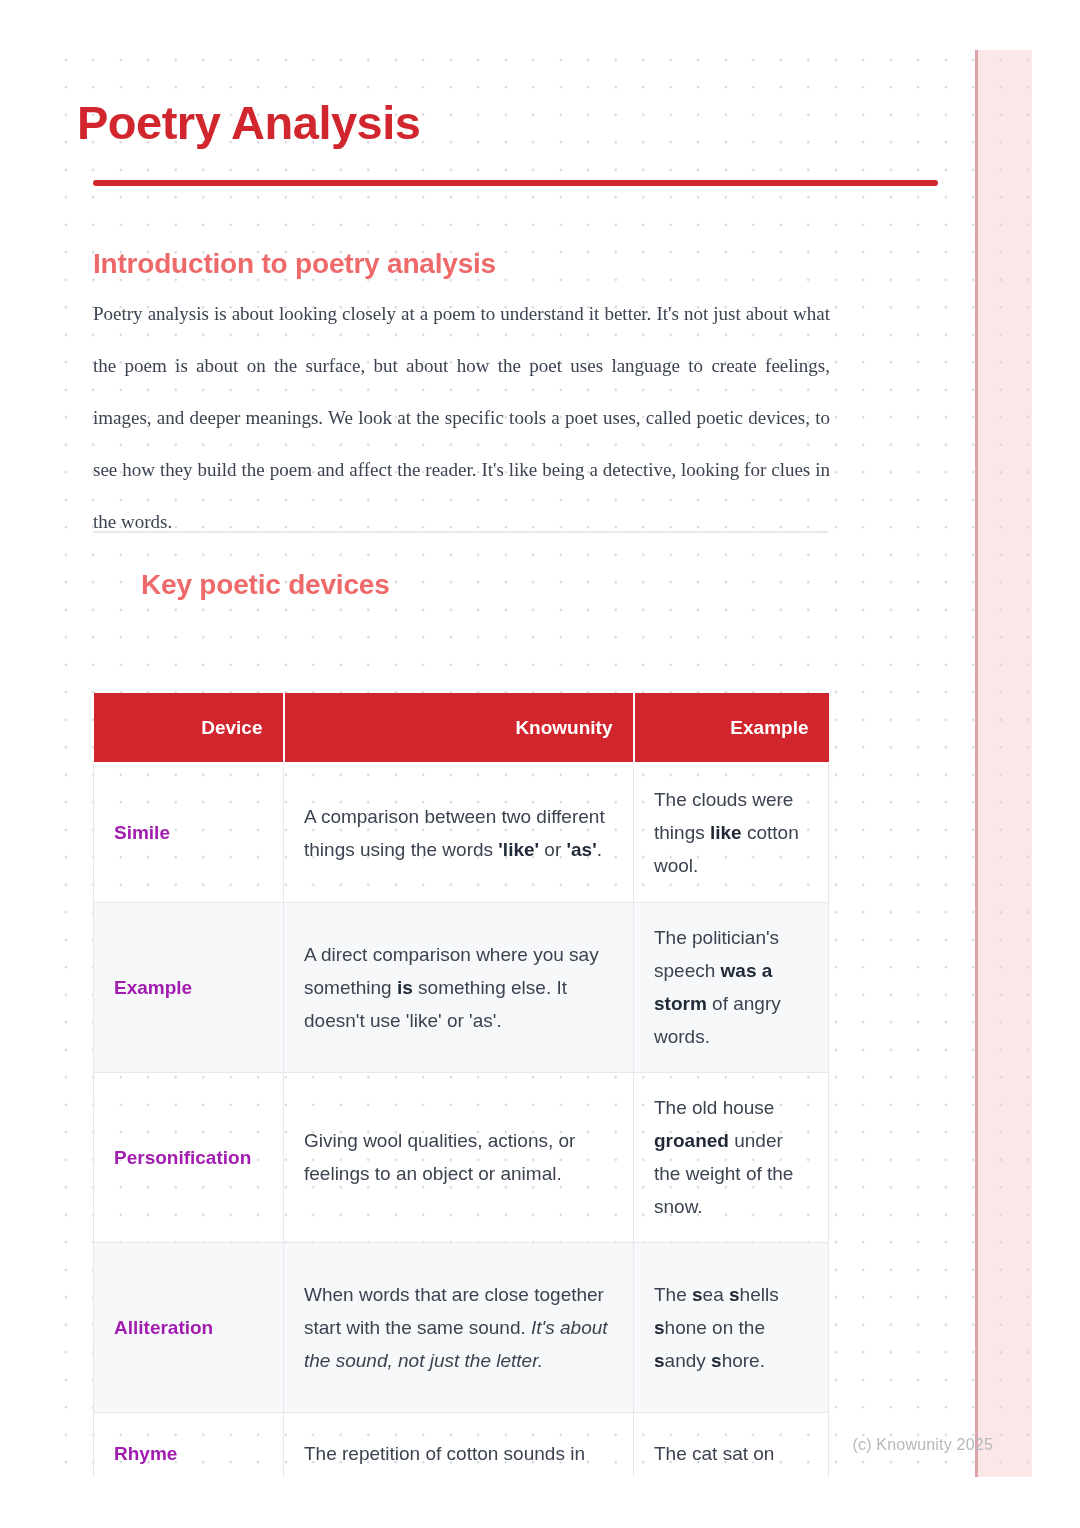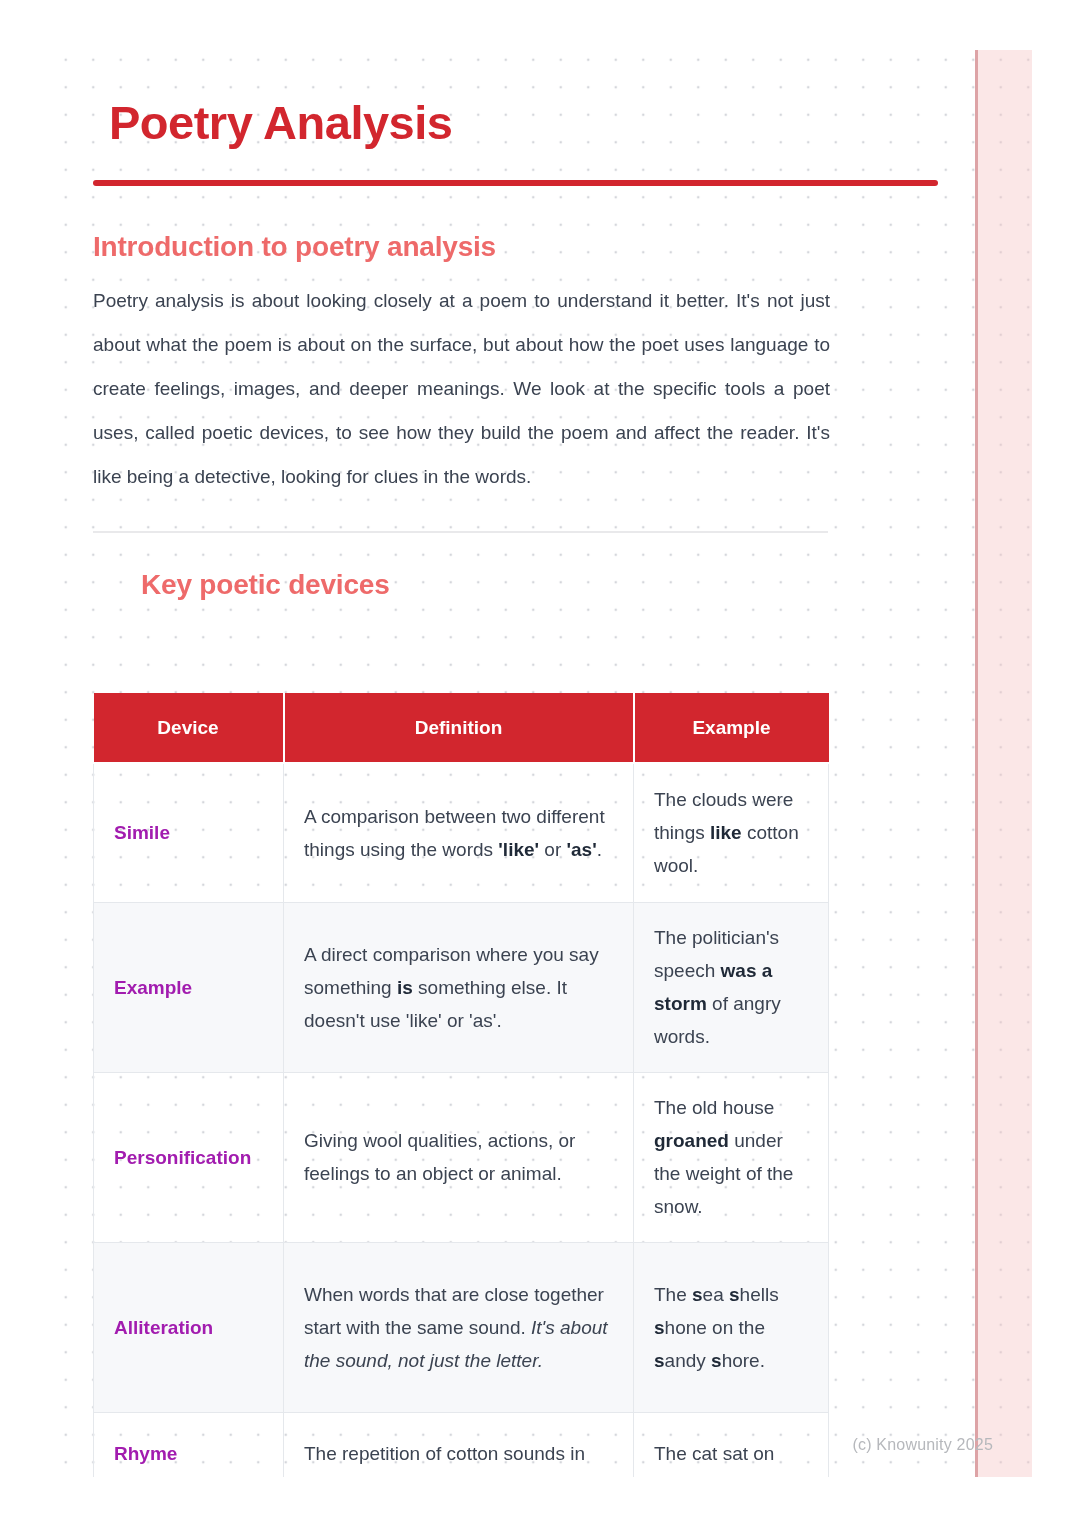--- a/index.html
+++ b/index.html
@@ -29,21 +29,21 @@
   }
   .accent-strip {
     position: absolute;
     left: 975px; top: 50px;
     width: 57px; height: 1427px;
     background: rgba(245, 197, 197, 0.42);
     border-left: 3px solid var(--strip-edge, #dda3a6);
   }
   .page-title {
     position: absolute;
-    left: 109px; top: 96px;
+    left: 77px; top: 96px;
     font-size: 47px;
     font-weight: 800;
     letter-spacing: -0.5px;
     color: var(--accent, #d2262e);
     line-height: 1.15;
   }
   .title-rule {
     position: absolute;
     left: 93px; top: 180px;
     width: 845px; height: 6px;
@@ -51,30 +51,31 @@
     background: var(--accent, #d2262e);
   }
   .section-heading {
     position: absolute;
     left: 93px;
     font-size: 28px;
     font-weight: 700;
     color: var(--heading, #ee6a6a);
     letter-spacing: -0.2px;
   }
-  .h-intro { top: 231px; }
+  .h-intro { top: 248px; }
   .h-devices { top: 569px; margin-left: 48px; }
   .intro-paragraph {
     position: absolute;
-    left: 93px; top: 279px;
+    left: 93px; top: 288px;
     width: 737px;
     font-size: 19px;
-    line-height: 44px;
+    line-height: 52px;
     text-align: justify;
     color: #3b4351;
+    font-family: Liberation Serif, serif;
   }
   .section-divider {
     position: absolute;
     left: 93px; top: 531px;
     width: 735px; height: 2px;
     background: #e9e9eb;
   }
   .devices-lead {
     position: absolute;
     left: 93px; top: 631px;
@@ -90,21 +91,21 @@
     table-layout: fixed;
   }
   .devices-table col.c-device { width: 190px; }
   .devices-table col.c-definition { width: 350px; }
   .devices-table col.c-example { width: 195px; }
   .devices-table th {
     background: var(--accent, #d2262e);
     color: #ffffff;
     font-size: 19px;
     font-weight: 700;
-    text-align: center;
+    text-align: right;
     height: 70px;
     padding: 0 20px;
     border-bottom: 2px solid #ffffff;
     border-right: 2px solid #ffffff;
   }
   .devices-table th:last-child { border-right: none; }
   .devices-table td {
     border: 1px solid #e5e8ec;
     vertical-align: middle;
     padding: 14px 20px;
@@ -154,21 +155,21 @@
 
     <table class="devices-table">
       <colgroup>
         <col class="c-device">
         <col class="c-definition">
         <col class="c-example">
       </colgroup>
       <thead>
         <tr id="table-head-row">
             <th>Device</th>
-            <th>Definition</th>
+            <th>Knowunity</th>
             <th>Example</th>
           </tr>
       </thead>
       <tbody id="table-body">
           <tr>
             <td class="device">Simile</td>
             <td class="definition"><span>A comparison between two different things using the words </span><span class="b">'like'</span><span> or </span><span class="b">'as'</span><span>.</span></td>
             <td class="example"><span>The clouds were things </span><span class="b">like</span><span> cotton wool.</span></td>
           </tr>
           <tr>

